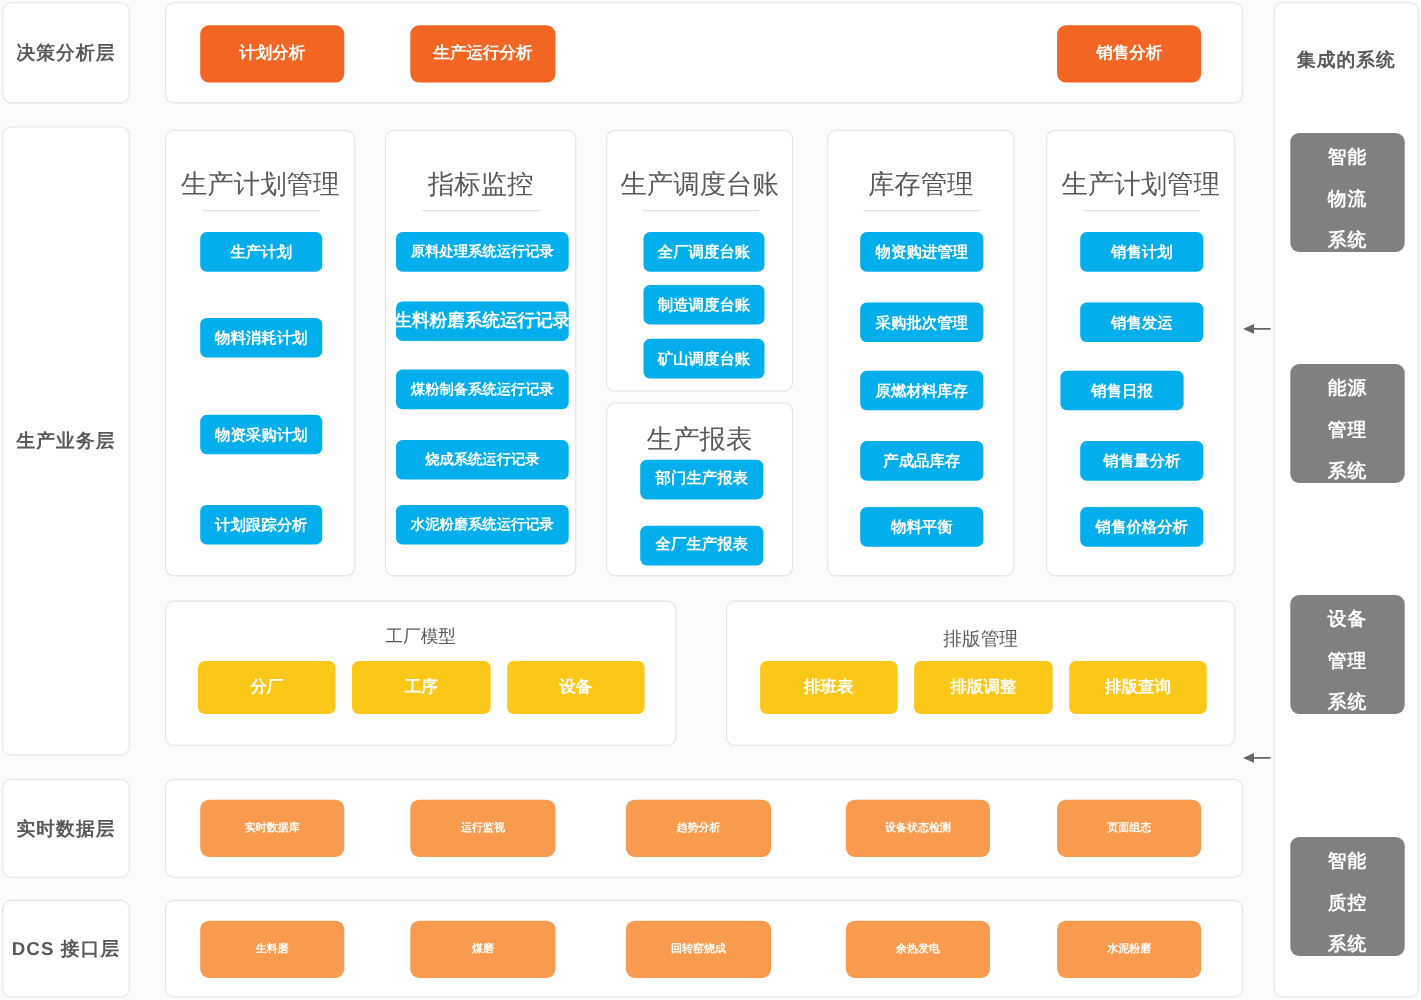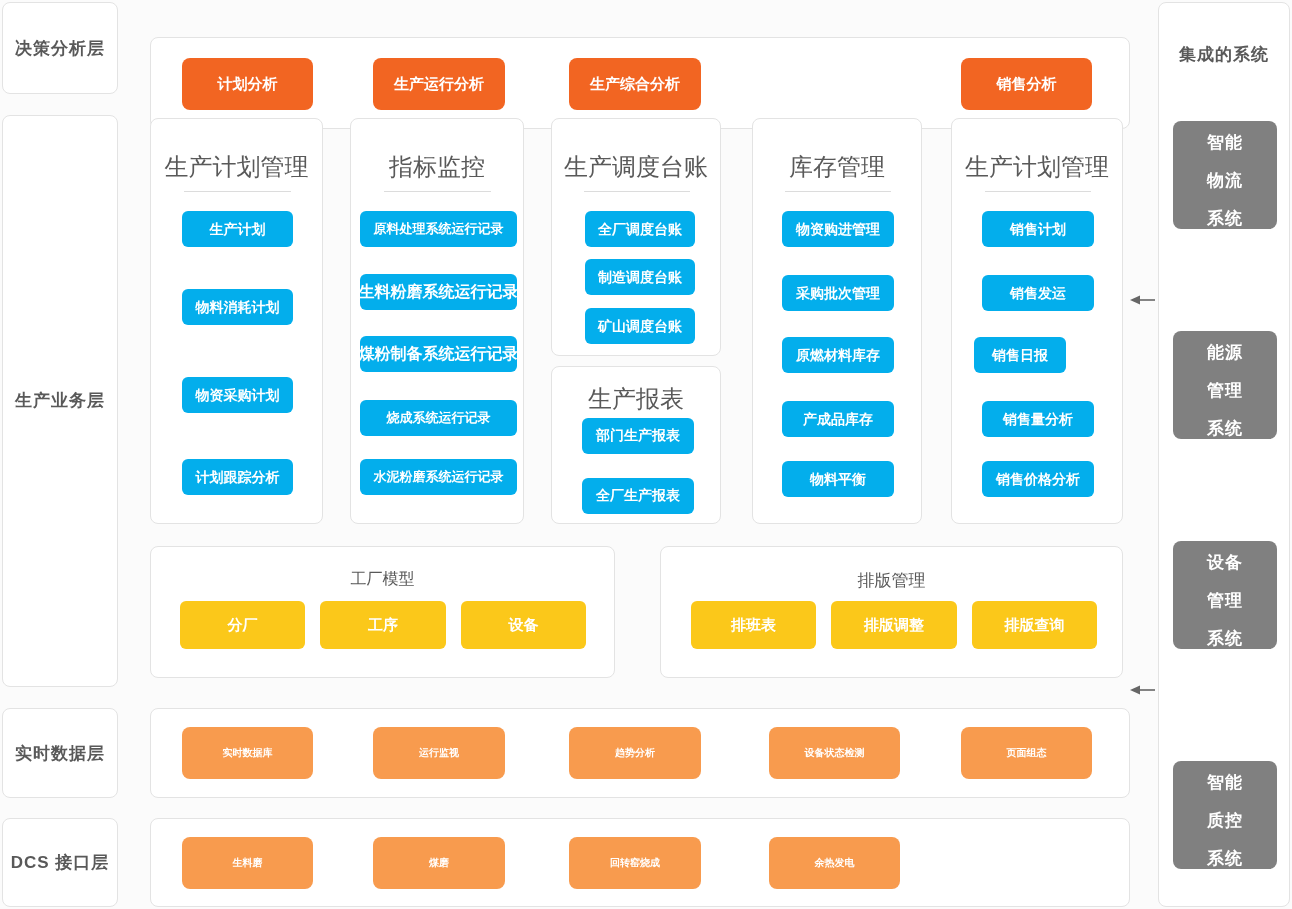--- a/index.html
+++ b/index.html
@@ -113,42 +113,41 @@
   </div>
 
   <div class="panel layer-label" style="left:2px;top:708px;width:116px;height:90px;">
     <span>实时数据层</span>
   </div>
 
   <div class="panel layer-label" style="left:2px;top:818px;width:116px;height:89px;">
     <span>DCS 接口层</span>
   </div>
 
-  <div class="panel" style="left:150px;top:2px;width:980px;height:92px;margin-top:35px;">
+  <div class="panel" style="left:150px;top:2px;width:980px;height:92px;">
     <div class="chip orange-dark" style="left:31px;top:20px;width:131px;height:52px;">计划分析</div>
     <div class="chip orange-dark" style="left:222px;top:20px;width:132px;height:52px;">生产运行分析</div>
-    <div class="chip orange-dark" style="left:418px;top:20px;width:132px;height:52px;">生产综合分析</div>
     <div class="chip orange-dark" style="left:810px;top:20px;width:131px;height:52px;">销售分析</div>
   </div>
 
   <div class="panel" style="left:150px;top:118px;width:173px;height:406px;">
     <div class="group-title" style="top:32px;">生产计划管理</div>
     <div class="group-rule" style="left:33px;top:72px;width:107px;"></div>
     <div class="chip blue" style="left:31px;top:92px;width:111px;height:36px;">生产计划</div>
     <div class="chip blue" style="left:31px;top:170px;width:111px;height:36px;">物料消耗计划</div>
     <div class="chip blue" style="left:31px;top:258px;width:111px;height:36px;">物资采购计划</div>
     <div class="chip blue" style="left:31px;top:340px;width:111px;height:36px;">计划跟踪分析</div>
   </div>
 
   <div class="panel" style="left:350px;top:118px;width:174px;height:406px;">
     <div class="group-title" style="top:32px;">指标监控</div>
     <div class="group-rule" style="left:33px;top:72px;width:107px;"></div>
     <div class="chip blue" style="left:9px;top:92px;width:157px;height:36px;font-size:13px;">原料处理系统运行记录</div>
     <div class="chip blue" style="left:9px;top:155px;width:157px;height:36px;font-size:16px;">生料粉磨系统运行记录</div>
-    <div class="chip blue" style="left:9px;top:217px;width:157px;height:36px;font-size:16px;">煤粉制备系统运行记录</div>
+    <div class="chip blue" style="left:9px;top:217px;width:157px;height:36px;font-size:13px;">煤粉制备系统运行记录</div>
     <div class="chip blue" style="left:9px;top:281px;width:157px;height:36px;font-size:13px;">烧成系统运行记录</div>
     <div class="chip blue" style="left:9px;top:340px;width:157px;height:36px;font-size:13px;">水泥粉磨系统运行记录</div>
   </div>
 
   <div class="panel" style="left:551px;top:118px;width:170px;height:238px;">
     <div class="group-title" style="top:32px;">生产调度台账</div>
     <div class="group-rule" style="left:32px;top:72px;width:106px;"></div>
     <div class="chip blue" style="left:33px;top:92px;width:110px;height:36px;">全厂调度台账</div>
     <div class="chip blue" style="left:33px;top:140px;width:110px;height:36px;">制造调度台账</div>
     <div class="chip blue" style="left:33px;top:189px;width:110px;height:36px;">矿山调度台账</div>
@@ -168,21 +167,21 @@
     <div class="chip blue" style="left:29px;top:218px;width:112px;height:36px;">原燃材料库存</div>
     <div class="chip blue" style="left:29px;top:282px;width:112px;height:36px;">产成品库存</div>
     <div class="chip blue" style="left:29px;top:342px;width:112px;height:36px;">物料平衡</div>
   </div>
 
   <div class="panel" style="left:951px;top:118px;width:172px;height:406px;">
     <div class="group-title" style="top:32px;">生产计划管理</div>
     <div class="group-rule" style="left:33px;top:72px;width:106px;"></div>
     <div class="chip blue" style="left:30px;top:92px;width:112px;height:36px;">销售计划</div>
     <div class="chip blue" style="left:30px;top:156px;width:112px;height:36px;">销售发运</div>
-    <div class="chip blue" style="left:22px;top:218px;width:92px;height:36px;">销售日报</div>
+    <div class="chip blue" style="left:12px;top:218px;width:112px;height:36px;">销售日报</div>
     <div class="chip blue" style="left:30px;top:282px;width:112px;height:36px;">销售量分析</div>
     <div class="chip blue" style="left:30px;top:342px;width:112px;height:36px;">销售价格分析</div>
   </div>
 
   <div class="panel" style="left:150px;top:546px;width:465px;height:132px;">
     <div class="group-title" style="top:22px;font-size:16px;">工厂模型</div>
     <div class="chip yellow" style="left:29px;top:54px;width:125px;height:48px;font-size:15px;">分厂</div>
     <div class="chip yellow" style="left:169px;top:54px;width:126px;height:48px;font-size:15px;">工序</div>
     <div class="chip yellow" style="left:310px;top:54px;width:125px;height:48px;font-size:15px;">设备</div>
   </div>
@@ -200,20 +199,21 @@
     <div class="chip orange-light" style="left:418px;top:18px;width:132px;height:52px;">趋势分析</div>
     <div class="chip orange-light" style="left:618px;top:18px;width:131px;height:52px;">设备状态检测</div>
     <div class="chip orange-light" style="left:810px;top:18px;width:131px;height:52px;">页面组态</div>
   </div>
 
   <div class="panel" style="left:150px;top:818px;width:980px;height:89px;">
     <div class="chip orange-light" style="left:31px;top:18px;width:131px;height:52px;">生料磨</div>
     <div class="chip orange-light" style="left:222px;top:18px;width:132px;height:52px;">煤磨</div>
     <div class="chip orange-light" style="left:418px;top:18px;width:132px;height:52px;">回转窑烧成</div>
     <div class="chip orange-light" style="left:618px;top:18px;width:131px;height:52px;">余热发电</div>
+    <div class="chip orange-light" style="left:810px;top:18px;width:131px;height:52px;">水泥粉磨</div>
   </div>
 
   <div class="arrow" style="left:1130px;top:292px;">
     <svg width="26" height="12" viewBox="0 0 26 12" xmlns="http://www.w3.org/2000/svg">
       <line x1="25" y1="6" x2="8" y2="6" stroke="#666" stroke-width="1.6"></line>
       <polygon points="0,6 10,1.5 10,10.5" fill="#666"></polygon>
     </svg>
   </div>
   <div class="arrow" style="left:1130px;top:682px;">
     <svg width="26" height="12" viewBox="0 0 26 12" xmlns="http://www.w3.org/2000/svg">

